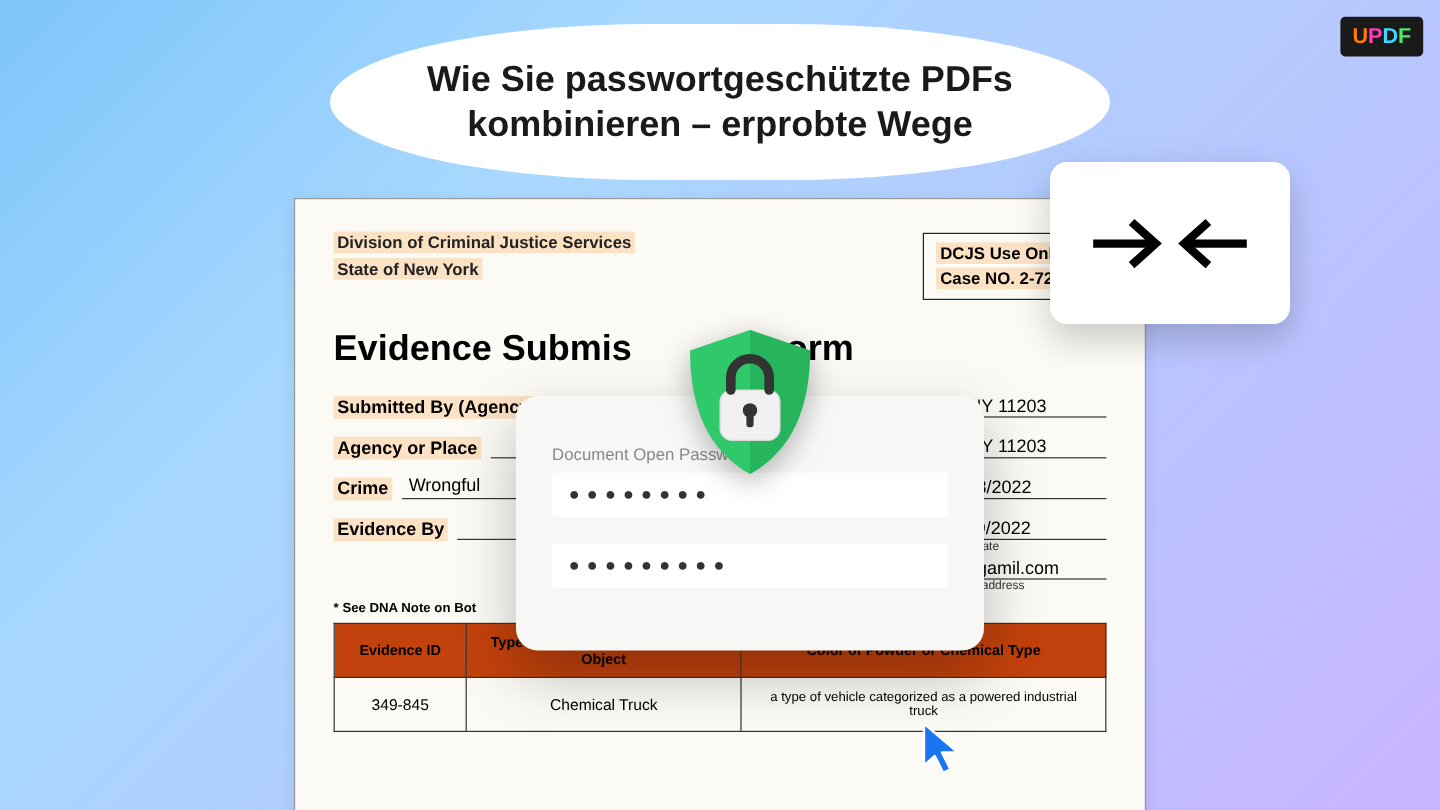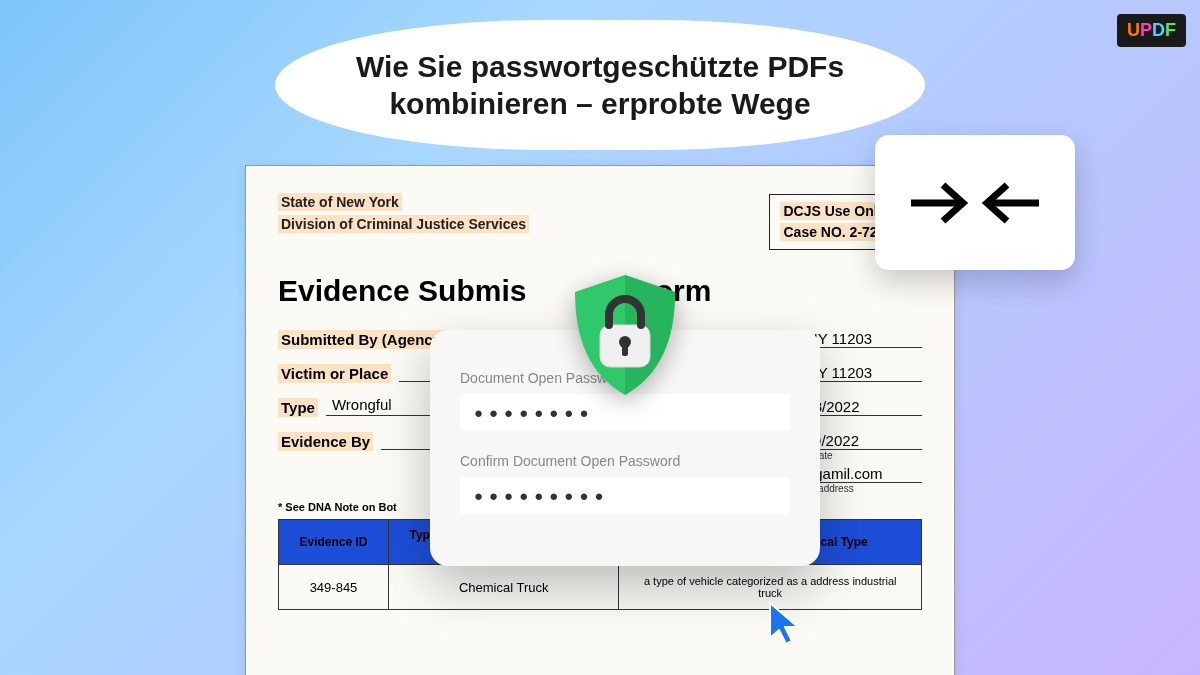--- a/index.html
+++ b/index.html
@@ -112,21 +112,21 @@
   font-size: 11px;
   font-weight: 700;
   margin-top: 18px;
 }
 .evidence-table {
   width: 100%;
   border-collapse: collapse;
   margin-top: 6px;
 }
 .evidence-table th {
-  background: #1d4ed8;
+  background: #c2410c;
   border: 1px solid #333;
   padding: 8px 6px;
   font-size: 12px;
   font-weight: 700;
 }
 .evidence-table td {
   border: 1px solid #333;
   padding: 10px 20px;
   font-size: 13px;
   text-align: center;
@@ -189,45 +189,45 @@
   <span class="u">U</span><span class="p">P</span><span class="d">D</span><span class="f">F</span>
 </div>
 
 <div class="title-pill">
   <h1>Wie Sie passwortgeschützte PDFs kombinieren – erprobte Wege</h1>
 </div>
 
 <div class="document">
   <div class="doc-header">
     <div class="doc-header-left">
+      <p><span class="hl">Division of Criminal Justice Services</span></p>
       <p><span class="hl">State of New York</span></p>
-      <p><span class="hl">Division of Criminal Justice Services</span></p>
     </div>
     <div class="dcjs-box">
       <p><span class="hl">DCJS Use Only</span></p>
       <p><span class="hl">Case NO. 2-7245-K</span></p>
     </div>
   </div>
 
   <h2 class="doc-title">Evidence Submis<span style="visibility:hidden">sion</span>&nbsp;&nbsp;&nbsp;&nbsp;&nbsp;&nbsp;&nbsp;&nbsp;orm</h2>
 
   <div class="form-row">
     <span class="form-label"><span class="hl">Submitted By (Agency)</span></span>
     <span class="form-value">&nbsp;</span>
     <span class="form-right">klyn, NY 11203</span>
   </div>
 
   <div class="form-row">
-    <span class="form-label"><span class="hl">Victim or Place</span></span>
+    <span class="form-label"><span class="hl">Agency or Place</span></span>
     <span class="form-value">&nbsp;</span>
     <span class="form-right">klyn, NY 11203</span>
   </div>
 
   <div class="form-row">
-    <span class="form-label"><span class="hl">Type</span></span>
+    <span class="form-label"><span class="hl">Crime</span></span>
     <span class="form-value">Wrongful</span>
     <span class="form-right">04/08/2022</span>
   </div>
 
   <div class="form-row">
     <span class="form-label"><span class="hl">Evidence By</span></span>
     <span class="form-value">&nbsp;</span>
     <span class="form-right"><span>11/09/2022</span><span class="form-sublabel">Date</span></span>
   </div>
 
@@ -242,21 +242,21 @@
   <table class="evidence-table">
     <tbody>
         <tr>
       <th style="width:110px">Evidence ID</th>
       <th>Type of Surface or Description of Object</th>
       <th>Color of Powder or Chemical Type</th>
     </tr>
     <tr>
       <td>349-845</td>
       <td>Chemical Truck</td>
-      <td style="font-size:11px">a type of vehicle categorized as a address industrial truck</td>
+      <td style="font-size:11px">a type of vehicle categorized as a powered industrial truck</td>
     </tr>
   </tbody>
     </table>
 </div>
 
 <div class="merge-box">
   <svg width="140" height="60">
     <g stroke="#000" stroke-width="7" fill="none" stroke-linecap="butt">
       <line x1="6" y1="30" x2="56" y2="30"></line>
       <polyline points="38,12 58,30 38,48" stroke-linejoin="miter"></polyline>
@@ -273,19 +273,18 @@
       <path d="M60 5 L110 22 C110 70 95 105 60 125 L60 5 Z" fill="#26b55d"></path>
       <rect x="35" y="55" width="50" height="42" rx="10" fill="#f0f0f0"></rect>
       <rect x="35" y="55" width="50" height="42" rx="10" fill="none" stroke="#d8d8d8" stroke-width="1"></rect>
       <path d="M44 55 v-10 a16 16 0 0 1 32 0 v10" fill="none" stroke="#333" stroke-width="8" stroke-linecap="round"></path>
       <circle cx="60" cy="72" r="6" fill="#333"></circle>
       <rect x="57" y="74" width="6" height="12" rx="2" fill="#333"></rect>
     </svg>
   </div>
   <p class="pw-label">Document Open Password</p>
   <div class="pw-input">●●●●●●●●</div>
-  <p class="pw-label">Confirm Document Open Password</p>
   <div class="pw-input">●●●●●●●●●</div>
 </div>
 
 <svg class="cursor" width="40" height="50">
   <path d="M5 3 L5 38 L14 30 L21 44 L27 41 L20 27 L33 27 Z" fill="#1976f0" stroke="#fff" stroke-width="2" stroke-linejoin="round"></path>
 </svg>
 
 </body></html>

